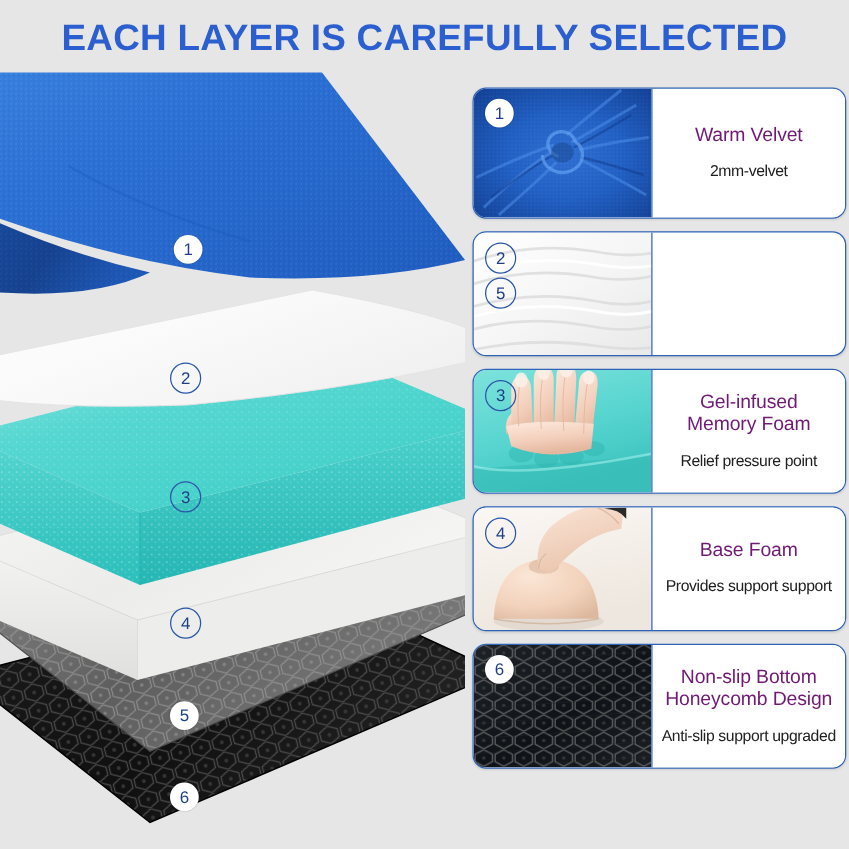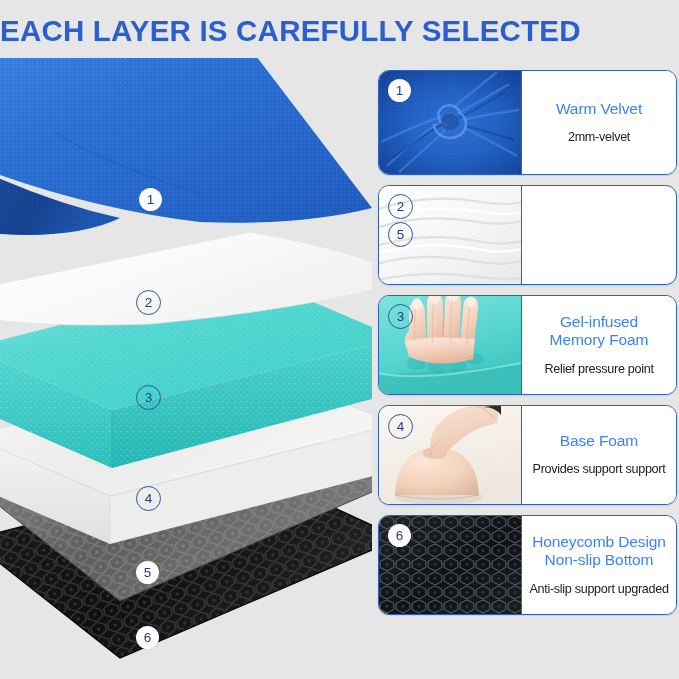--- a/index.html
+++ b/index.html
@@ -14,21 +14,21 @@
     overflow: hidden;
     position: relative;
   }
 
   
   .page-title {
     position: absolute;
     top: 14px;
     left: 0;
     width: 679px;
-    text-align: left;
+    text-align: center;
     font-size: 29.5px;
     font-weight: bold;
     letter-spacing: 0.2px;
     color: #2b5fd0;
     white-space: nowrap;
     font-family: "Liberation Sans", sans-serif;
   }
 
   
   .stack {
@@ -104,21 +104,21 @@
     flex: 1 1 auto;
     display: flex;
     flex-direction: column;
     align-items: center;
     justify-content: center;
     padding: 4px 5px;
     text-align: center;
     background: #ffffff;
   }
   .card-title {
-    color: #3b82f6;
+    color: #701a75;
     font-size: 15.5px;
     line-height: 1.18;
     font-weight: normal;
     letter-spacing: -0.1px;
     font-family: "Liberation Sans", sans-serif;
   }
   .card-sub {
     color: #202020;
     font-size: 12.6px;
     line-height: 1.22;
@@ -496,19 +496,19 @@
           <path d="M0 76 L142 66"></path>
             <path d="M0 88 L142 78"></path>
             <path d="M0 100 L142 90"></path>
         </g>
       </svg>
       <div class="card-badges">
         <div class="badge filled">6</div>
       </div>
     </div>
     <div class="card-text">
+      <div class="card-title">Non-slip Bottom</div>
       <div class="card-title">Honeycomb Design</div>
-      <div class="card-title">Non-slip Bottom</div>
       <div class="card-sub">Anti-slip support upgraded</div>
     </div>
   </div>
 
 </div>
 
 </body></html>

